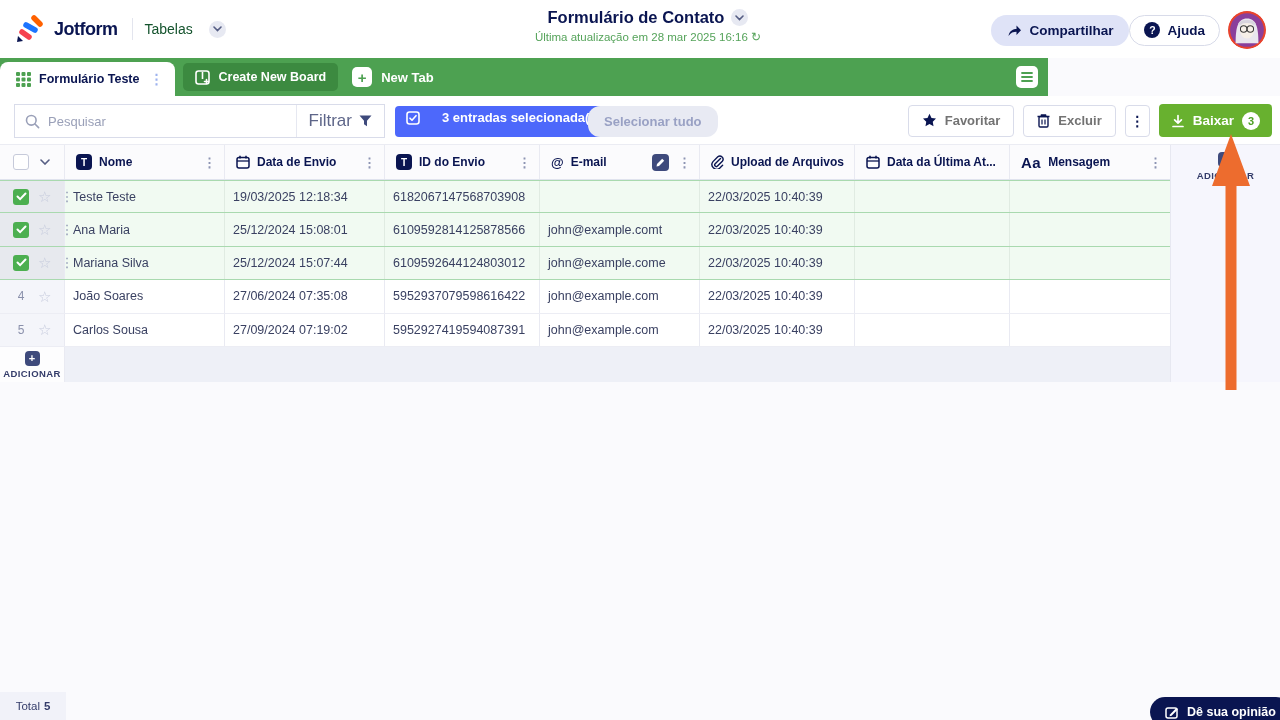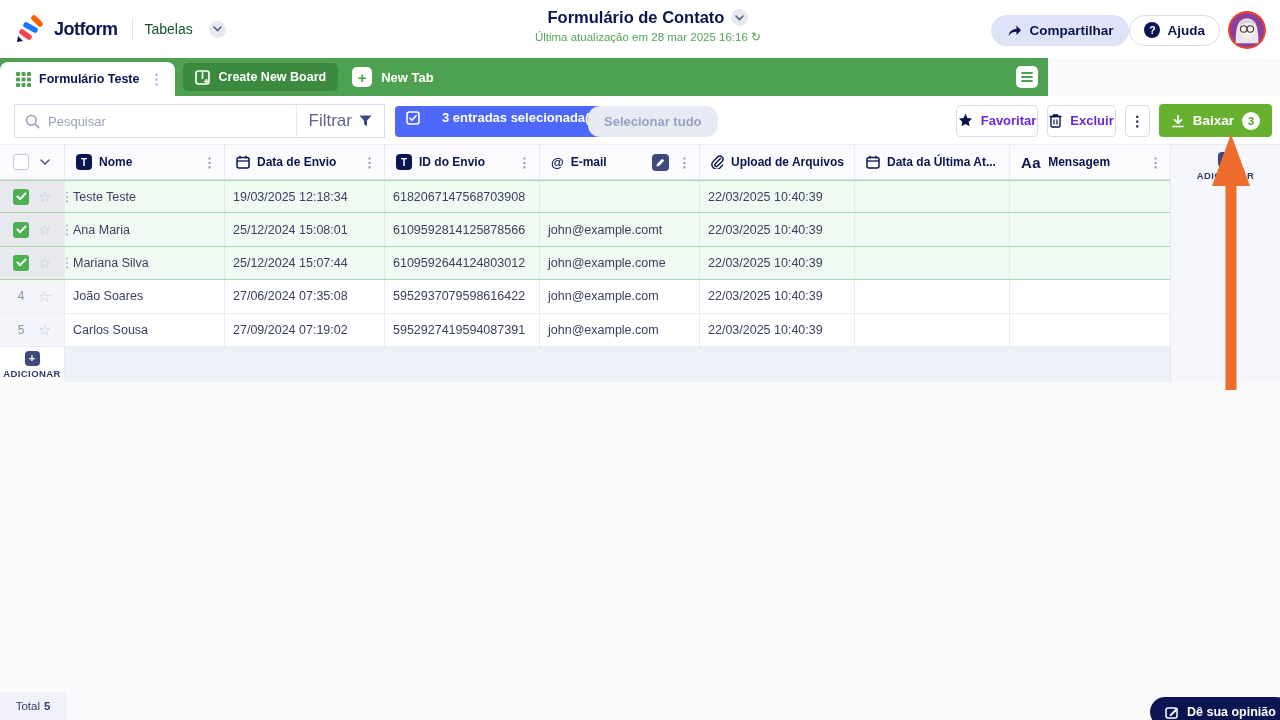--- a/index.html
+++ b/index.html
@@ -40,21 +40,21 @@
   .search-box{position:absolute;left:14px;top:8px;width:371px;height:34px;border:1px solid #d9dcea;border-radius:0;background:#fff;display:flex;align-items:center}
   .search-box input{border:none;outline:none;flex:1;font-size:13px;font-family:inherit;color:#0A1551;padding-left:8px}
   .search-box input::placeholder{color:#9aa0b8}
   .search-ic{margin-left:10px;display:flex}
   .filter-seg{display:flex;align-items:center;gap:7px;height:100%;padding:0 12px;border-left:1px solid #e6e8f1;font-size:17px;color:#5e6689;cursor:pointer;white-space:nowrap}
   .sel-pill{position:absolute;left:395px;top:10px;height:31px;background:#4D68FB;border-radius:4px;display:flex;align-items:center;gap:22px;padding:0 10px 8px 11px;cursor:pointer}
   .sel-pill .sel-txt{color:#fff;font-size:13px;font-weight:700;white-space:nowrap}
   .sel-x{width:18px;height:18px;border-radius:50%;background:rgba(255,255,255,.28);color:#fff;font-size:11px;display:inline-flex;align-items:center;justify-content:center;cursor:pointer}
   .btn-selall{position:absolute;left:588px;top:10px;height:31px;background:#e8eaf3;border:none;border-radius:12px;padding:0 16px;font-size:13px;font-weight:600;color:#99a1c4;cursor:pointer;white-space:nowrap}
   .tb-right{position:absolute;right:8px;top:8px;display:flex;align-items:center;gap:9px}
-  .btn-outline{display:flex;align-items:center;gap:8px;background:#fff;border:1px solid #d9dcea;border-radius:4px;height:32px;padding:0 1px;font-size:13px;font-weight:600;color:#6d28d9;cursor:pointer;white-space:nowrap}
+  .btn-outline{display:flex;align-items:center;gap:8px;background:#fff;border:1px solid #d9dcea;border-radius:4px;height:32px;padding:0 13px;font-size:13px;font-weight:600;color:#737373;cursor:pointer;white-space:nowrap}
   .btn-kebab{width:25px;height:32px;background:#fff;border:1px solid #d9dcea;border-radius:4px;color:#0A1551;font-size:14px;font-weight:700;cursor:pointer}
   .btn-download{display:flex;align-items:center;gap:8px;background:#68B12F;border:none;border-radius:4px;height:33px;padding:0 12px;color:#fff;font-size:13.5px;font-weight:700;cursor:pointer}
   .dl-badge{width:18px;height:18px;border-radius:50%;background:#fff;color:#4C9F22;font-size:11px;font-weight:700;display:inline-flex;align-items:center;justify-content:center}
 
   
   .grid-cols{display:grid;grid-template-columns:65px 160px 160px 155px 160px 155px 155px 160px}
   .thead{position:absolute;left:0;top:145px;width:1170px;height:35px;background:#fbfbfd;border-bottom:1px solid #e0e3ee}
   .hcell{display:flex;align-items:center;gap:7px;padding:0 6px 0 11px;border-right:1px solid #e9eaf2;font-size:12px;font-weight:700;color:#0A1551;overflow:hidden;white-space:nowrap}
   .hcell .sp{flex:1}
   .hkebab{color:#8d94b3;font-size:13px;cursor:pointer;padding:0 2px}

